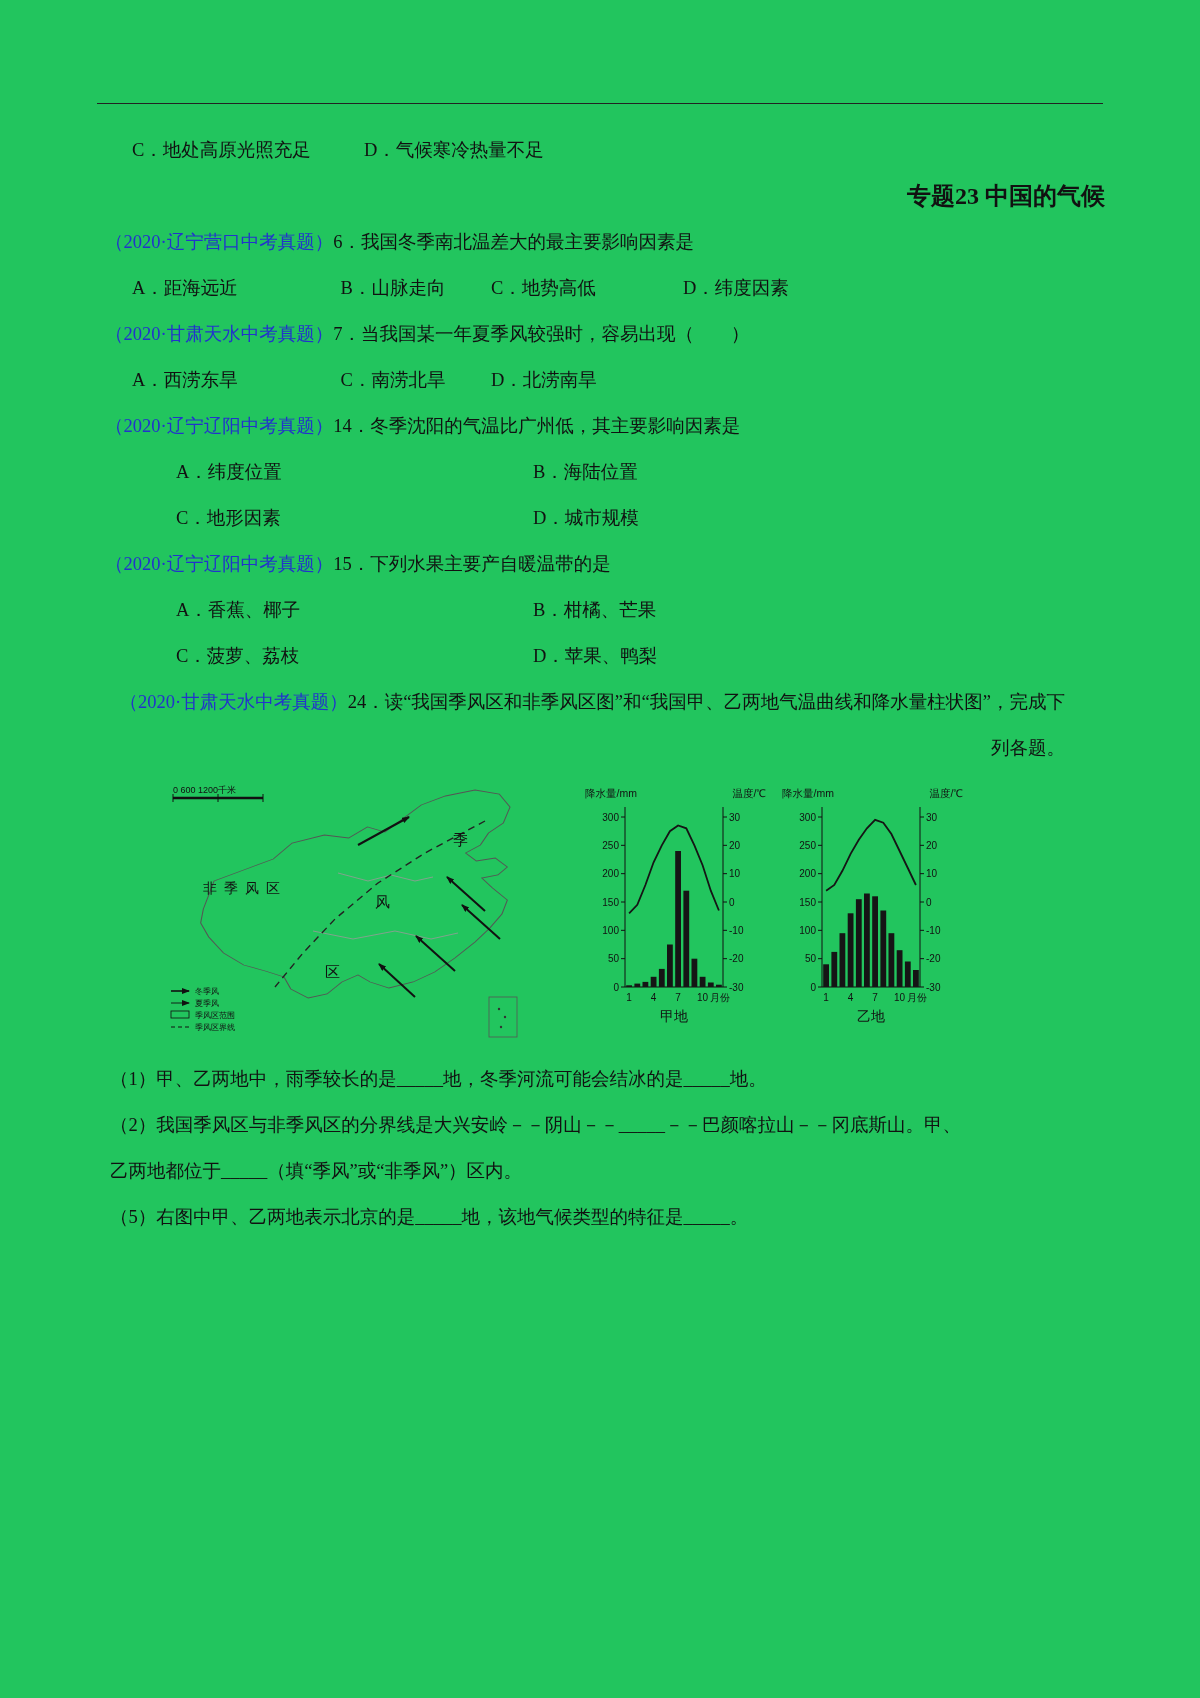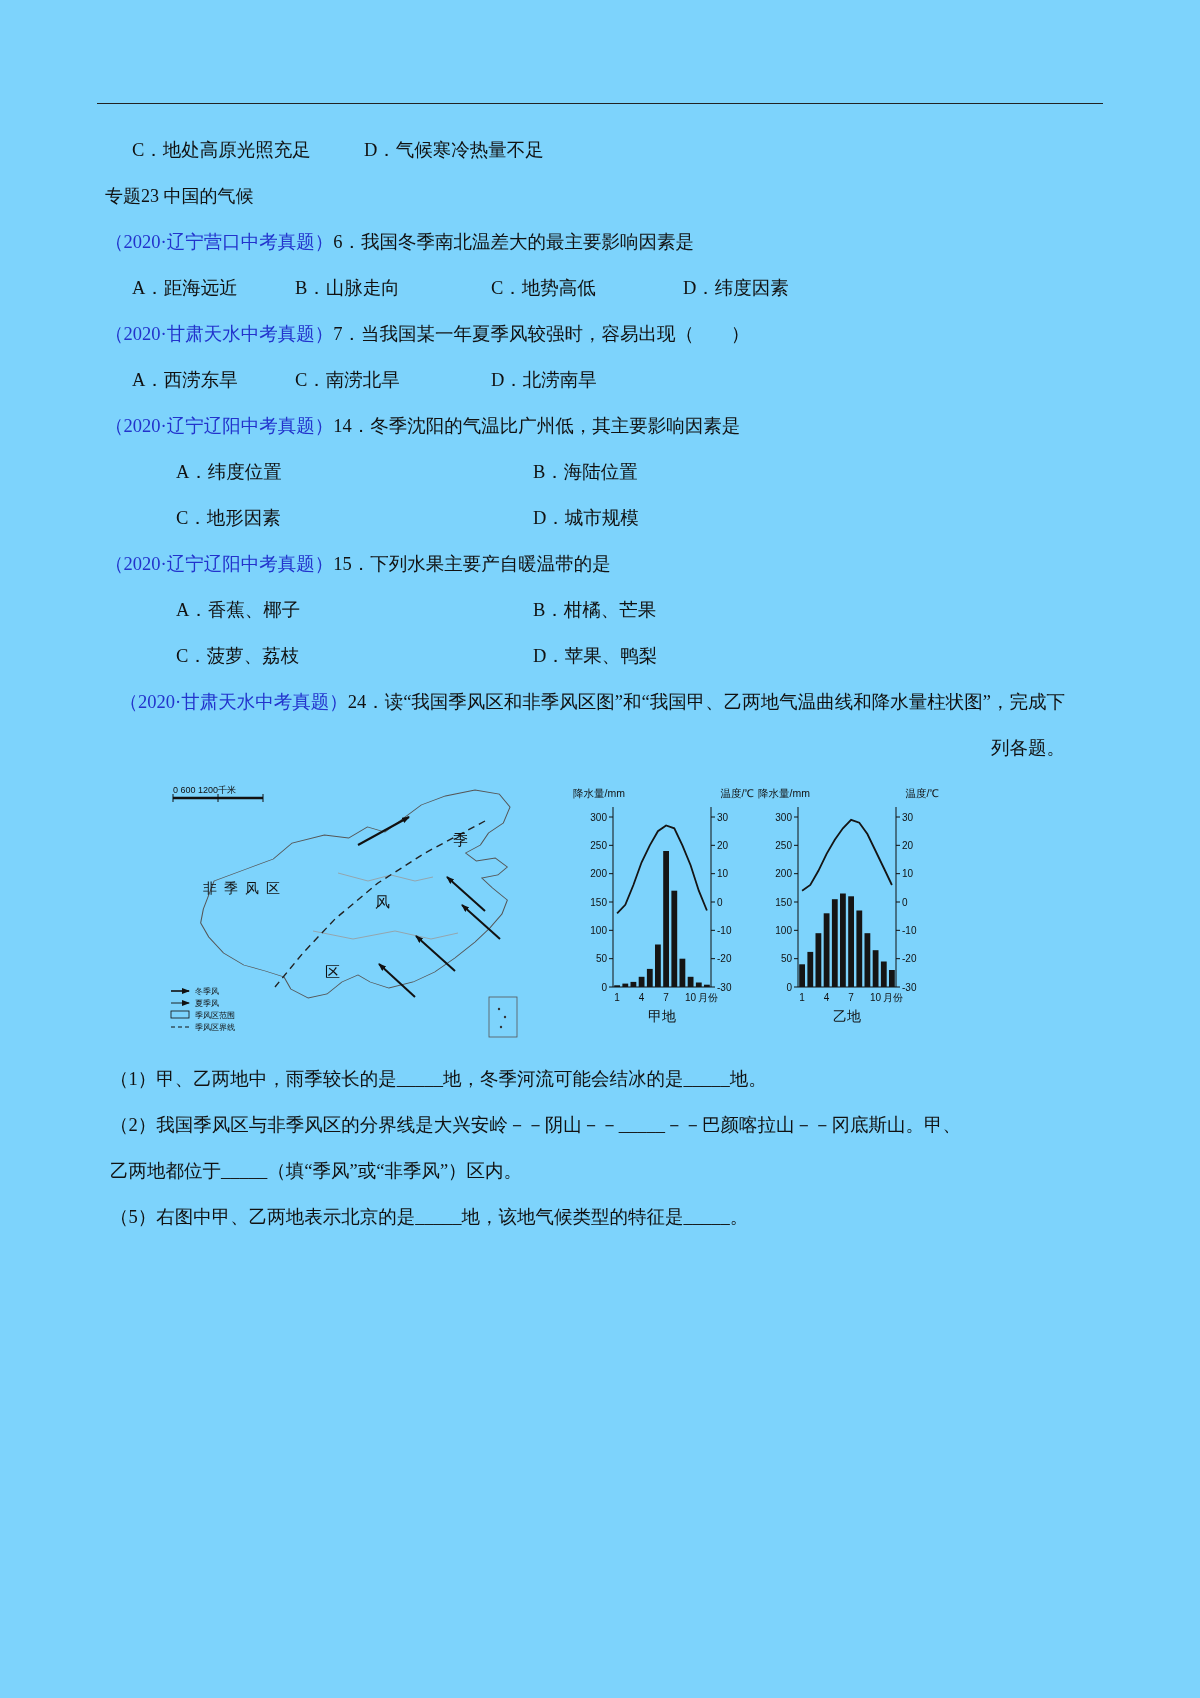--- a/index.html
+++ b/index.html
@@ -1,36 +1,36 @@
 <!DOCTYPE html>
 <html lang="zh" style="--cite: #2233cc;"><head>
 <meta charset="utf-8">
 <style>
   * { box-sizing: border-box; }
   html, body { margin: 0; padding: 0; background: #ffffff; }
   .page {
-    width: 1200px; height: 1698px; background: #7dd3fc; position: relative;
+    width: 1200px; height: 1698px; background: #22c55e; position: relative;
     font-family: "Liberation Serif", serif; color: #111; overflow: hidden;
   }
   .rule { position: absolute; top: 103px; left: 97px; width: 1006px; border-top: 1.6px solid #222; }
   .content { position: absolute; top: 127px; left: 105px; width: 1000px; font-size: 18.5px; }
   .content p { margin: 0; line-height: 46px; }
   .cite { color: var(--cite, #2233cc); margin-top: 41px; }
-  .title { text-align: left; font-weight: normal; font-size: 18px; line-height: 52px; }
+  .title { text-align: right; font-weight: bold; font-size: 24px; line-height: 52px; }
   .opt-row { display: flex; padding-left: 27px; }
   .opt { display: inline-block; }
   .opt-lo .opt:nth-child(1) { width: 232px; }
   .opt-4 .opt:nth-child(1) { width: 163px; }
-  .opt-4 .opt:nth-child(2) { width: 196px; }
+  .opt-4 .opt:nth-child(2) { width: 196px; text-align: center; }
   .opt-4 .opt:nth-child(3) { width: 192px; }
   .opt-2 .opt:nth-child(1) { width: 357px; margin-left: 44px; }
   .w960 { width: 960px; text-align: right; }
   .w860 { width: 860px; }
   .subq { padding-left: 5px; }
-  .figures { display: flex; align-items: flex-start; margin: 10px 0 8px 58px; gap: 0; }
+  .figures { display: flex; align-items: flex-start; margin: 10px 0 8px 58px; gap: 12px; }
   .mapbox { width: 362px; margin-right: 46px; }
   .chartbox { width: 185px; }
   
   .mtk  { font-size: 9px;  fill: #111; font-family: "Liberation Sans", sans-serif; }
   .mlabel { font-size: 14px; fill: #111; }
   .mchar  { font-size: 15px; fill: #111; }
   .mleg   { font-size: 8px;  fill: #111; }
   
   .ctk  { font-size: 10px; fill: #111; font-family: "Liberation Sans", sans-serif; }
   .cax  { font-size: 10.5px; }

